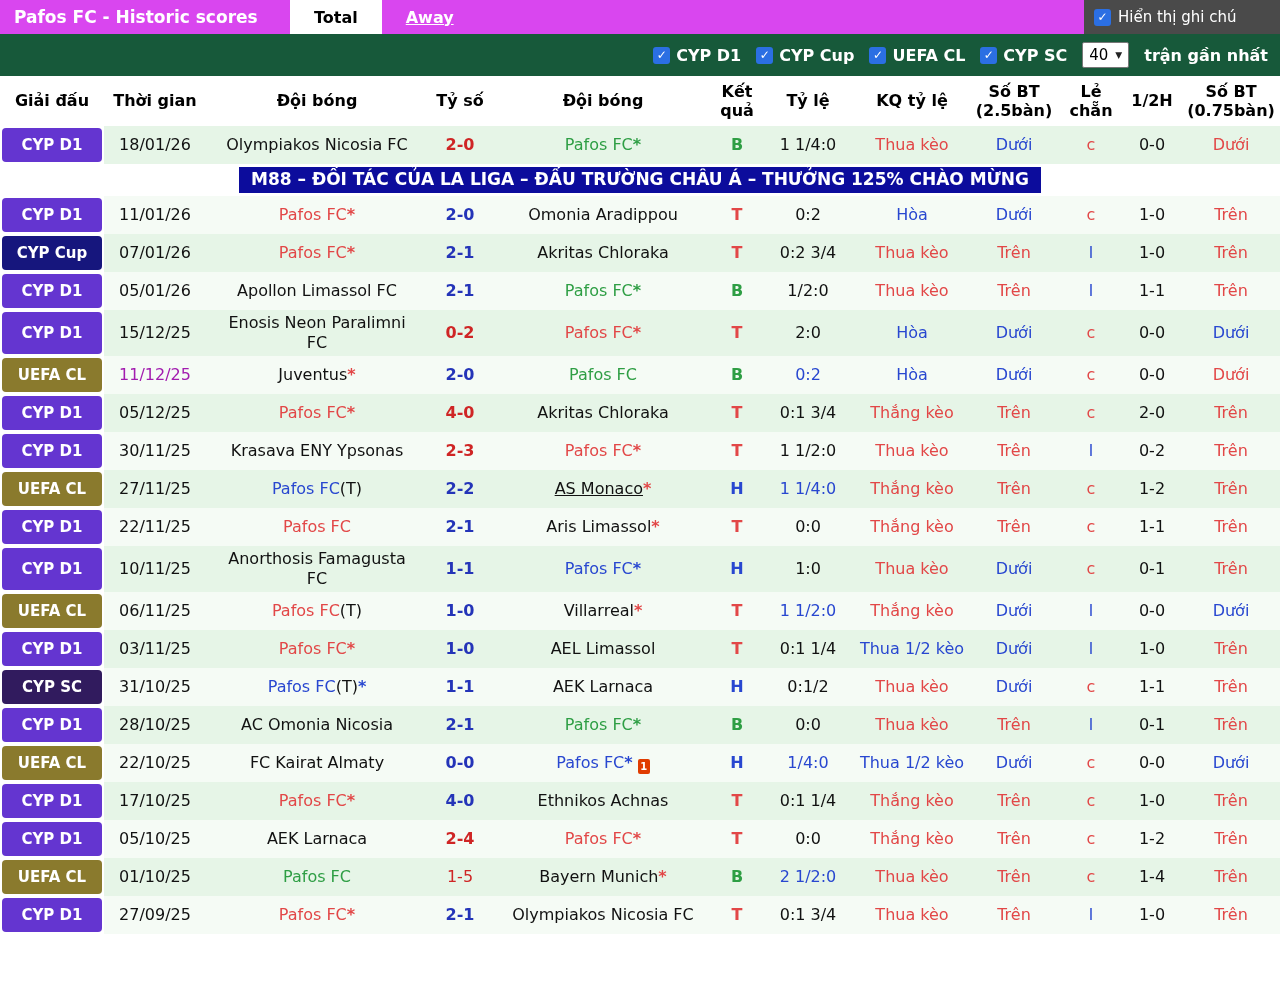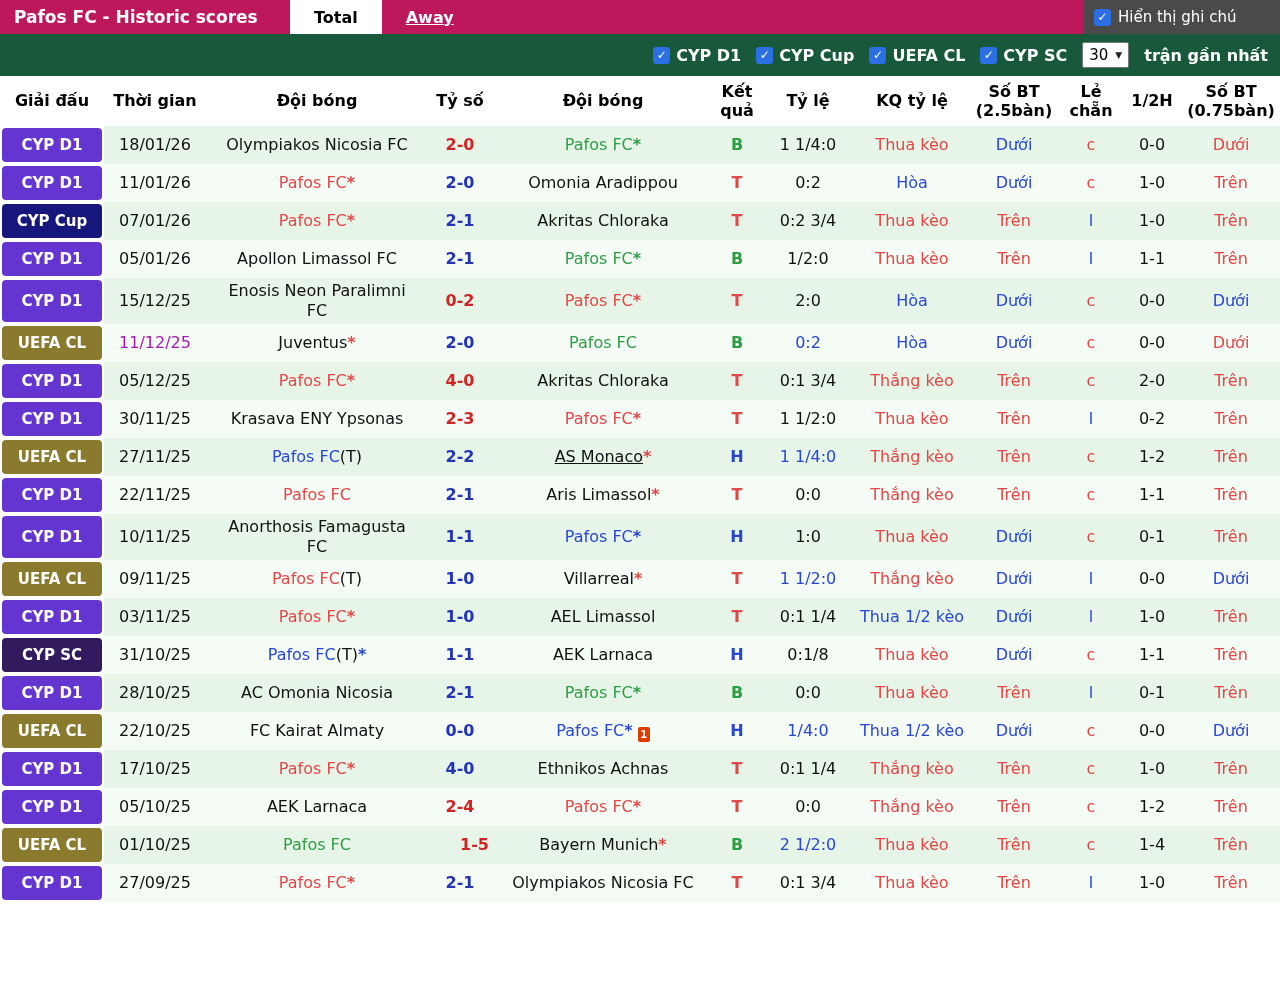--- a/index.html
+++ b/index.html
@@ -1,20 +1,20 @@
 <!DOCTYPE html>
 <html><head>
 <meta charset="utf-8">
 <style>
   * { margin:0; padding:0; box-sizing:border-box; }
   html,body { width:1280px; height:1001px; overflow:hidden; background:#fff;
     font-family:"DejaVu Sans","Liberation Sans",sans-serif; }
 
   
-  .topbar { height:34px; background:#be185d; display:flex; align-items:stretch; color:#fff; }
+  .topbar { height:34px; background:#d946ef; display:flex; align-items:stretch; color:#fff; }
   .topbar-title { display:flex; align-items:center; padding:0 14px; width:290px;
     font-size:17px; font-weight:bold; }
   .tab { display:flex; align-items:center; justify-content:center; padding:0 24px;
     font-size:16px; font-weight:bold; cursor:pointer; }
   .tab-active { background:#fff; color:#000; }
   .tab-inactive { color:#fff; text-decoration:underline; }
   .topbar-spacer { flex:1; }
   .topbar-right { width:196px; background:#4a4a4a; display:flex; align-items:center;
     gap:7px; padding:0 10px; font-size:15px; }
 
@@ -80,21 +80,21 @@
       <span class="filter-item">
         <span class="cbx">✓</span>
         <span>UEFA CL</span>
       </span>
       <span class="filter-item">
         <span class="cbx">✓</span>
         <span>CYP SC</span>
       </span>
     </span>
   <span class="select">
-    <span>30</span>
+    <span>40</span>
     <span class="caret">▼</span>
   </span>
   <span>trận gần nhất</span>
 </div>
 
 <table>
   <colgroup>
     <col style="width:104px">
       <col style="width:102px">
       <col style="width:222px">
@@ -134,20 +134,23 @@
         <td class="score-td" style="color: rgb(207, 37, 37); font-weight: bold;">2-0</td>
         <td class="team-td"><span style="color: rgb(46, 158, 68);">Pafos FC</span><span style="font-weight: bold; color: rgb(46, 158, 68);">*</span></td>
         <td class="result-td" style="color: rgb(46, 158, 68); font-weight: bold;">B</td>
         <td class="odds-td" style="color: rgb(17, 17, 17);">1 1/4:0</td>
         <td class="kq-td" style="color: rgb(226, 71, 71);">Thua kèo</td>
         <td class="ou25-td" style="color: rgb(40, 71, 208);">Dưới</td>
         <td class="oe-td" style="color: rgb(226, 71, 71);">c</td>
         <td class="half-td" style="color: rgb(17, 17, 17);">0-0</td>
         <td class="ou075-td" style="color: rgb(226, 71, 71);">Dưới</td>
       </tr>
+      <tr>
+        <td class="ad-cell" colspan="12"><span class="ad-banner" style="background: rgb(12, 12, 156);">M88 – ĐỐI TÁC CỦA LA LIGA – ĐẤU TRƯỜNG CHÂU Á – THƯỞNG 125% CHÀO MỪNG</span></td>
+      </tr>
       <tr class="row-b">
         <td class="league-td">
           <div class="badge" style="background: rgb(100, 53, 208);">CYP D1</div>
         </td>
         <td class="date-td" style="color: rgb(17, 17, 17);">11/01/26</td>
         <td class="team-td"><span style="color: rgb(226, 71, 71);">Pafos FC</span><span style="font-weight: bold; color: rgb(226, 71, 71);">*</span></td>
         <td class="score-td" style="color: rgb(36, 52, 184); font-weight: bold;">2-0</td>
         <td class="team-td"><span style="color: rgb(17, 17, 17);">Omonia Aradippou</span></td>
         <td class="result-td" style="color: rgb(226, 71, 71); font-weight: bold;">T</td>
         <td class="odds-td" style="color: rgb(17, 17, 17);">0:2</td>
@@ -298,21 +301,21 @@
         <td class="kq-td" style="color: rgb(226, 71, 71);">Thua kèo</td>
         <td class="ou25-td" style="color: rgb(40, 71, 208);">Dưới</td>
         <td class="oe-td" style="color: rgb(226, 71, 71);">c</td>
         <td class="half-td" style="color: rgb(17, 17, 17);">0-1</td>
         <td class="ou075-td" style="color: rgb(226, 71, 71);">Trên</td>
       </tr>
       <tr class="row-b">
         <td class="league-td">
           <div class="badge" style="background: rgb(138, 122, 45);">UEFA CL</div>
         </td>
-        <td class="date-td" style="color: rgb(17, 17, 17);">09/11/25</td>
+        <td class="date-td" style="color: rgb(17, 17, 17);">06/11/25</td>
         <td class="team-td"><span style="color: rgb(226, 71, 71);">Pafos FC</span><span style="color: rgb(17, 17, 17);">(T)</span></td>
         <td class="score-td" style="color: rgb(36, 52, 184); font-weight: bold;">1-0</td>
         <td class="team-td"><span style="color: rgb(17, 17, 17);">Villarreal</span><span style="font-weight: bold; color: rgb(226, 71, 71);">*</span></td>
         <td class="result-td" style="color: rgb(226, 71, 71); font-weight: bold;">T</td>
         <td class="odds-td" style="color: rgb(40, 71, 208);">1 1/2:0</td>
         <td class="kq-td" style="color: rgb(226, 71, 71);">Thắng kèo</td>
         <td class="ou25-td" style="color: rgb(40, 71, 208);">Dưới</td>
         <td class="oe-td" style="color: rgb(40, 71, 208);">l</td>
         <td class="half-td" style="color: rgb(17, 17, 17);">0-0</td>
         <td class="ou075-td" style="color: rgb(40, 71, 208);">Dưới</td>
@@ -335,21 +338,21 @@
       </tr>
       <tr class="row-b">
         <td class="league-td">
           <div class="badge" style="background: rgb(49, 27, 94);">CYP SC</div>
         </td>
         <td class="date-td" style="color: rgb(17, 17, 17);">31/10/25</td>
         <td class="team-td"><span style="color: rgb(40, 71, 208);">Pafos FC</span><span style="color: rgb(17, 17, 17);">(T)</span><span style="font-weight: bold; color: rgb(40, 71, 208);">*</span></td>
         <td class="score-td" style="color: rgb(36, 52, 184); font-weight: bold;">1-1</td>
         <td class="team-td"><span style="color: rgb(17, 17, 17);">AEK Larnaca</span></td>
         <td class="result-td" style="color: rgb(40, 71, 208); font-weight: bold;">H</td>
-        <td class="odds-td" style="color: rgb(17, 17, 17);">0:1/8</td>
+        <td class="odds-td" style="color: rgb(17, 17, 17);">0:1/2</td>
         <td class="kq-td" style="color: rgb(226, 71, 71);">Thua kèo</td>
         <td class="ou25-td" style="color: rgb(40, 71, 208);">Dưới</td>
         <td class="oe-td" style="color: rgb(226, 71, 71);">c</td>
         <td class="half-td" style="color: rgb(17, 17, 17);">1-1</td>
         <td class="ou075-td" style="color: rgb(226, 71, 71);">Trên</td>
       </tr>
       <tr class="row-a">
         <td class="league-td">
           <div class="badge" style="background: rgb(100, 53, 208);">CYP D1</div>
         </td>
@@ -412,21 +415,21 @@
         <td class="oe-td" style="color: rgb(226, 71, 71);">c</td>
         <td class="half-td" style="color: rgb(17, 17, 17);">1-2</td>
         <td class="ou075-td" style="color: rgb(226, 71, 71);">Trên</td>
       </tr>
       <tr class="row-a">
         <td class="league-td">
           <div class="badge" style="background: rgb(138, 122, 45);">UEFA CL</div>
         </td>
         <td class="date-td" style="color: rgb(17, 17, 17);">01/10/25</td>
         <td class="team-td"><span style="color: rgb(46, 158, 68);">Pafos FC</span></td>
-        <td class="score-td" style="color: rgb(207, 37, 37); font-weight: bold; text-align: right;">1-5</td>
+        <td class="score-td" style="color: rgb(207, 37, 37); font-weight: normal;">1-5</td>
         <td class="team-td"><span style="color: rgb(17, 17, 17);">Bayern Munich</span><span style="font-weight: bold; color: rgb(226, 71, 71);">*</span></td>
         <td class="result-td" style="color: rgb(46, 158, 68); font-weight: bold;">B</td>
         <td class="odds-td" style="color: rgb(40, 71, 208);">2 1/2:0</td>
         <td class="kq-td" style="color: rgb(226, 71, 71);">Thua kèo</td>
         <td class="ou25-td" style="color: rgb(226, 71, 71);">Trên</td>
         <td class="oe-td" style="color: rgb(226, 71, 71);">c</td>
         <td class="half-td" style="color: rgb(17, 17, 17);">1-4</td>
         <td class="ou075-td" style="color: rgb(226, 71, 71);">Trên</td>
       </tr>
       <tr class="row-b">

